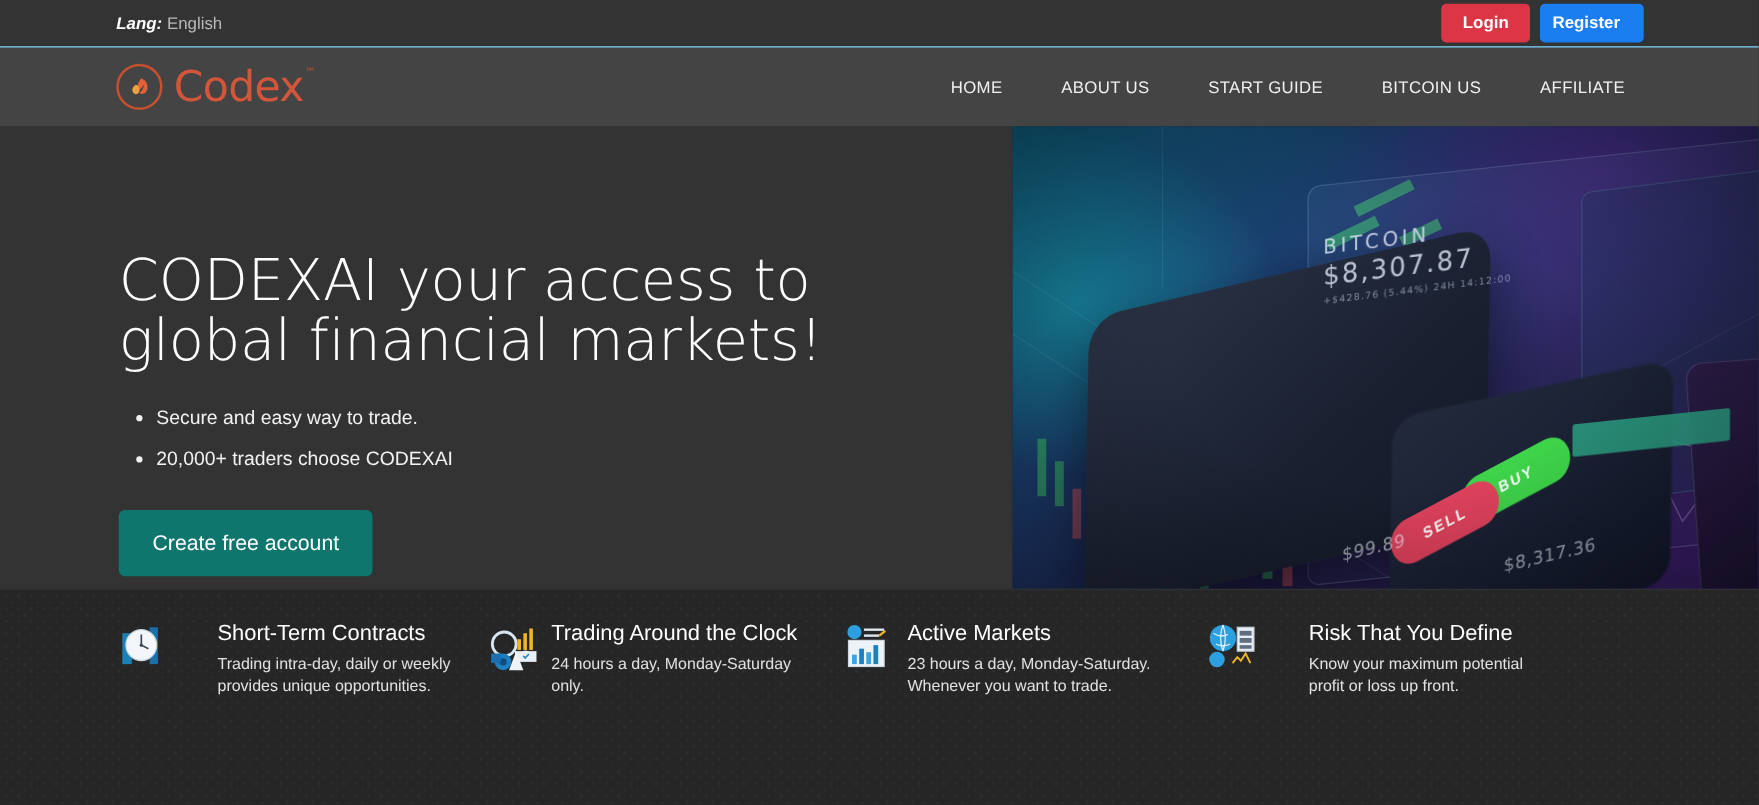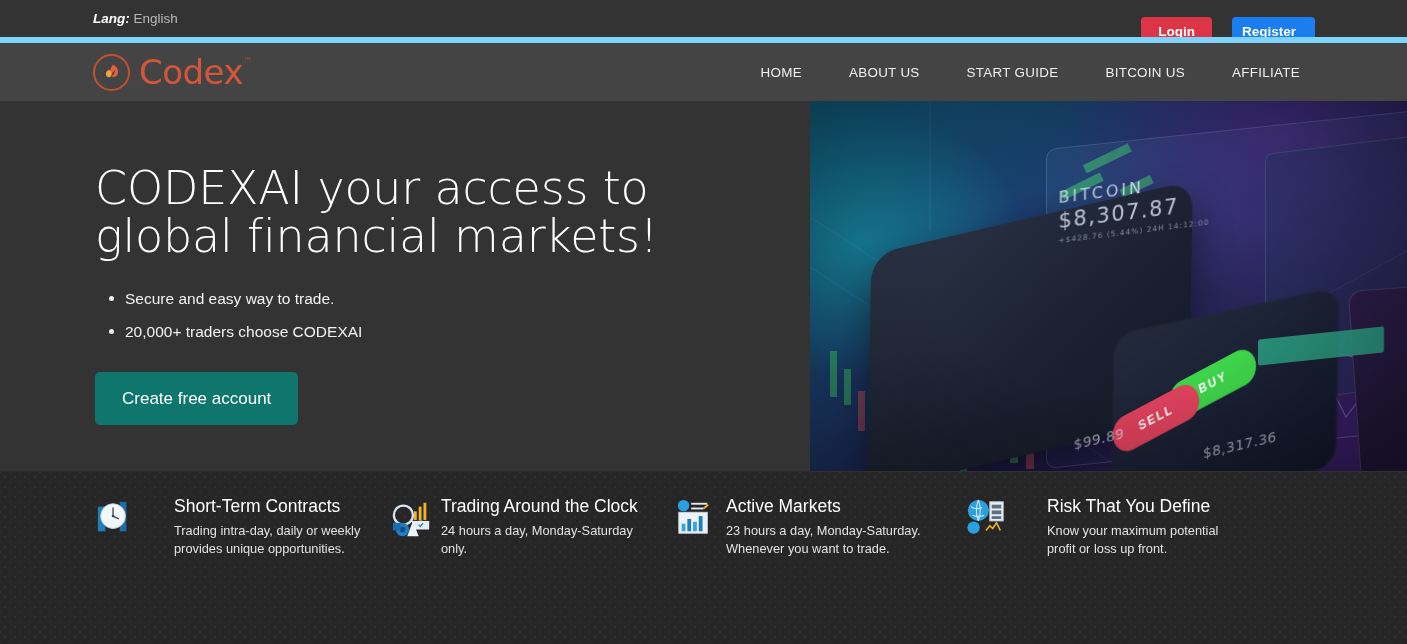--- a/index.html
+++ b/index.html
@@ -28,23 +28,23 @@
   .lang-label {
     font-style: italic;
     font-weight: bold;
     color: #ffffff;
   }
   .lang-value { color: #b9b9b9; }
 
   .topbar-actions {
     position: absolute;
     right: 92px;
-    top: 17px;
-    display: flex;
-    gap: 20px;
+    top: 3px;
+    display: flex;
+    gap: 8px;
   }
   .btn-login, .btn-register {
     border: none;
     border-radius: 4px;
     color: #ffffff;
     font-size: 13.5px;
     font-weight: bold;
     font-family: "Liberation Sans", sans-serif;
     padding: 8px 17px 9px;
     cursor: pointer;
@@ -53,21 +53,21 @@
   .btn-login { background: #dc3545; }
   .btn-register { background: #1a7ef0; padding-left: 10px; padding-right: 19px; }
 
   
   .navbar {
     height: 64px;
     background: #444444;
     display: flex;
     align-items: center;
     position: relative;
-    border-top: 6px solid #7dd3fc;
+    border-top: 1px solid #7dd3fc;
   }
   .logo {
     margin-left: 93px;
     display: flex;
     align-items: center;
     gap: 9px;
     cursor: pointer;
     text-decoration: none;
   }
   .logo-mark {
@@ -116,21 +116,21 @@
     height: 370px;
     background: #333333;
     display: flex;
     position: relative;
     overflow: hidden;
   }
   .hero-left {
     width: 810px;
     flex: none;
     padding-left: 95px;
-    padding-top: 64px;
+    padding-top: 100px;
     position: relative;
     z-index: 2;
   }
   .hero-title {
     color: #ffffff;
     font-size: 46px;
     line-height: 1.04;
     font-weight: 300;
     letter-spacing: -0.2px;
     font-family: "DejaVu Sans", sans-serif;

